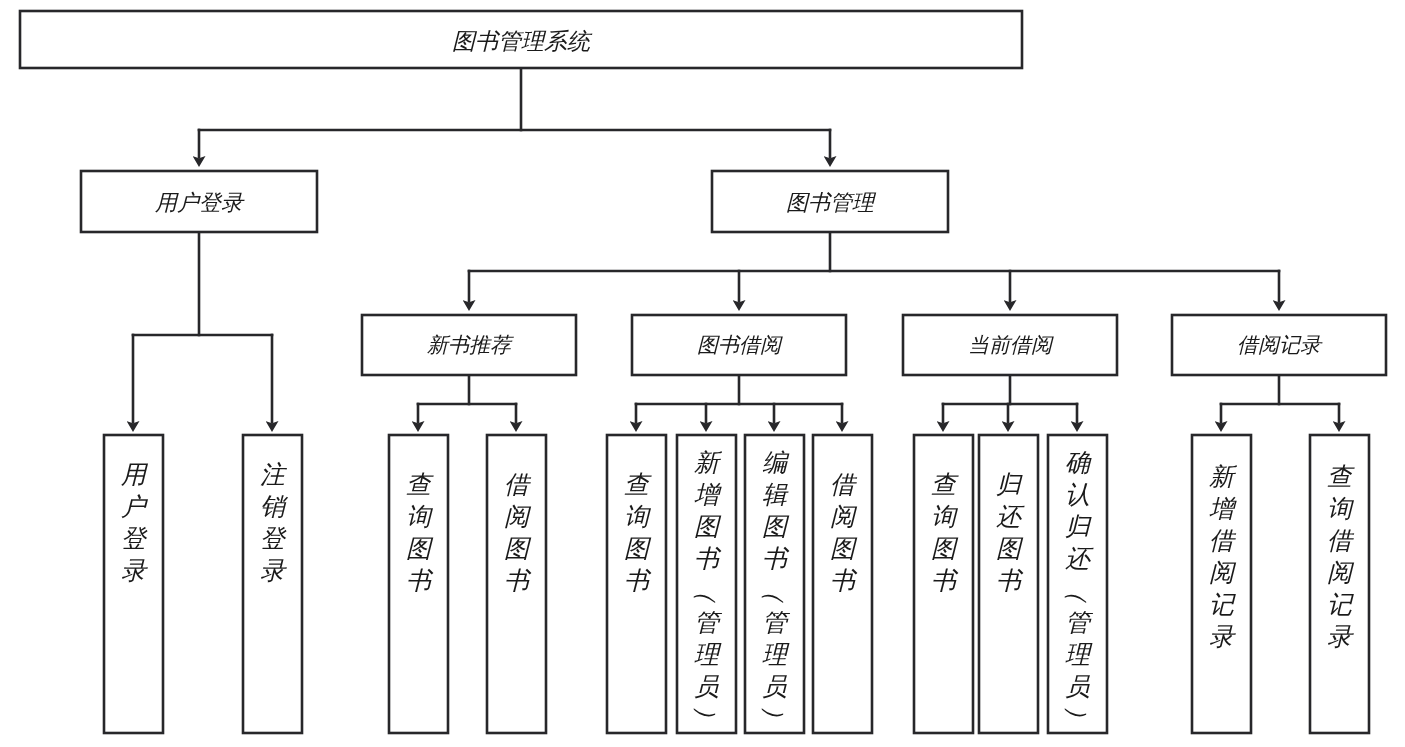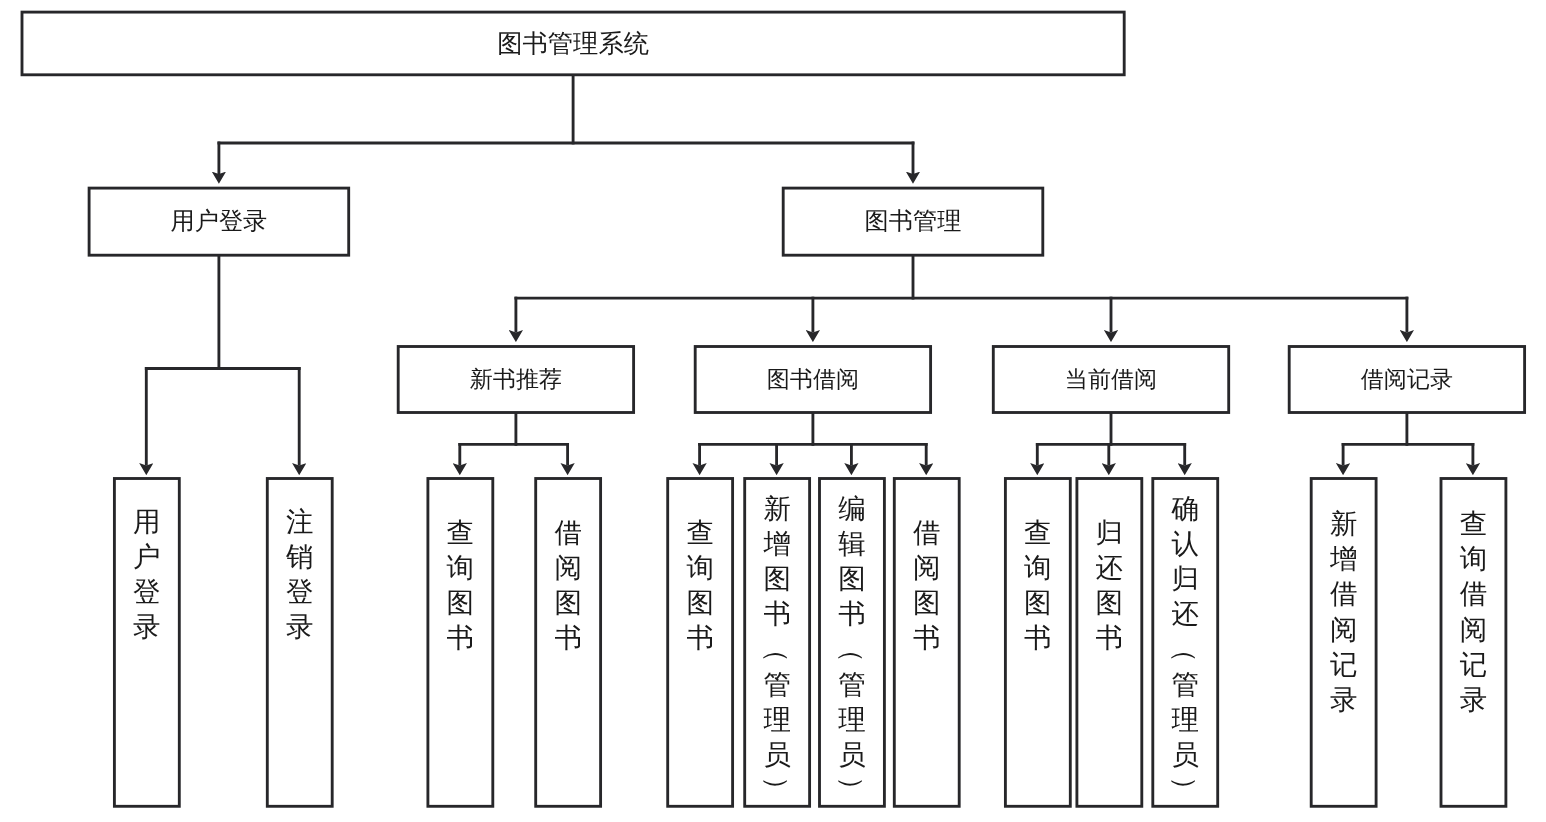--- a/index.html
+++ b/index.html
@@ -10,20 +10,21 @@
   body {
     width: 1405px;
     height: 747px;
     font-family: "DejaVu Sans", "Liberation Sans", sans-serif;
     overflow: hidden;
   }
   #diagram-root {
     position: relative;
     width: 1153px;
     height: 747px;
+    font-style: italic;
   }
   svg#tree-svg {
     position: absolute;
     left: 0;
     top: 0;
     width: 1405px;
     height: 747px;
     display: block;
   }
   .node-box {

